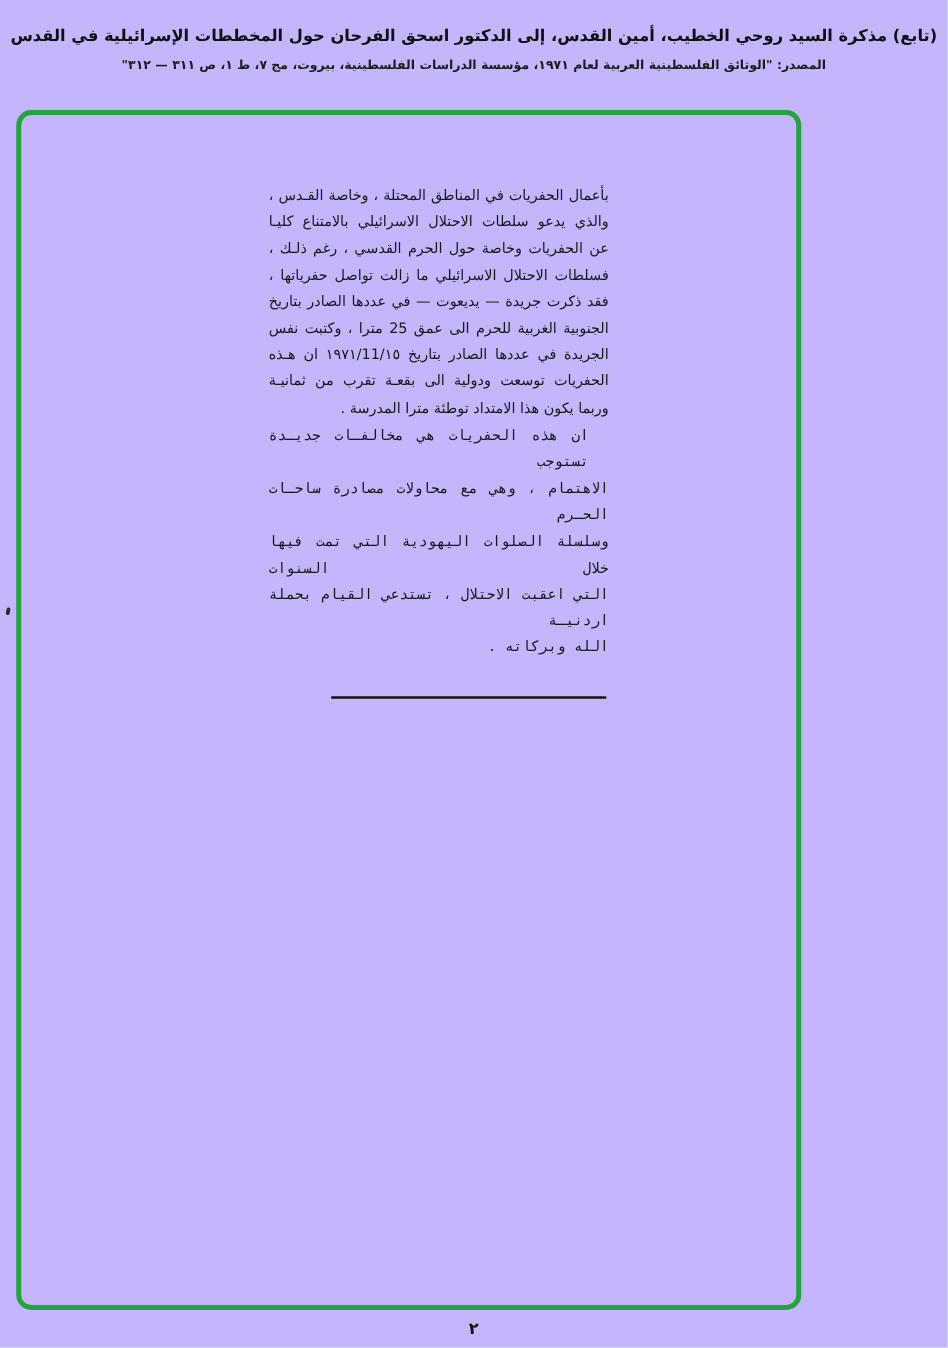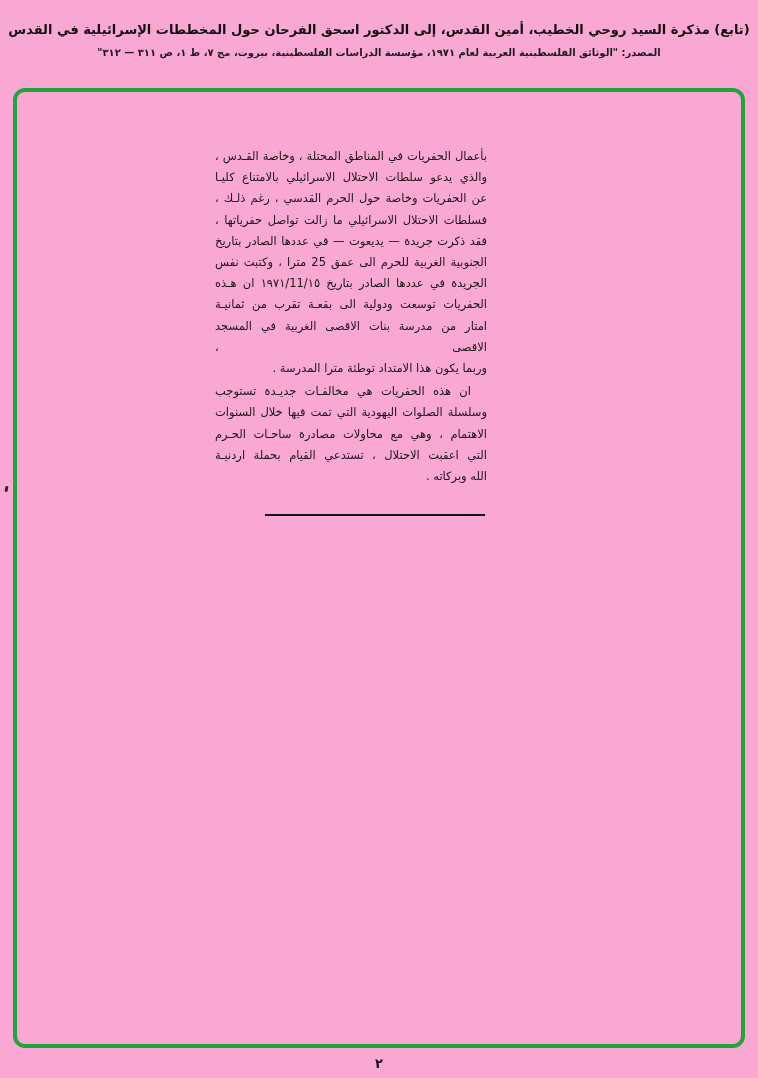--- a/index.html
+++ b/index.html
@@ -3,52 +3,52 @@
 <meta charset="utf-8">
 <style>
   * { margin: 0; padding: 0; box-sizing: border-box; }
   html, body { background: #ffffff; }
   body {
     width: 758px; height: 1078px;
     font-family: "DejaVu Sans", sans-serif;
     position: relative;
     overflow: hidden;
   }
-  .page { position: absolute; inset: 0; width: 758px; height: 1078px; background: #f9a8d4; }
+  .page { position: absolute; inset: 0; width: 758px; height: 1078px; background: #c4b5fd; }
 
   
   .header { position: absolute; top: 22px; left: 0; width: 758px; text-align: center; direction: rtl; }
   .header .title { font-size: 13px; font-weight: bold; color: #101010; letter-spacing: 0; }
   .header .source { margin-top: 10px; font-size: 10px; font-weight: bold; color: #1c1c1c; }
 
   
   .frame {
     position: absolute; left: 13px; top: 88px;
-    width: 732px; height: 960px;
+    width: 628px; height: 960px;
     border: 4px solid #23a43a;
     border-radius: 12px;
     background: transparent;
   }
 
   
   .textblock {
     position: absolute; left: 198px; top: 54px;
     width: 272px;
     direction: rtl;
   }
   .para { direction: rtl; }
   .para .line {
     font-size: 11.5px;
     line-height: 21.2px;
     color: #171717;
     text-align: justify;
     text-align-last: justify;
   }
   .para .line:last-child { text-align-last: right; }
-  .para2 { margin-top: 2px; }
+  .para2 { margin-top: 2px; font-family: Liberation Mono, monospace; }
   .para2 .line:first-child { padding-right: 16px; }
 
   .divider {
     margin-top: 27px;
     margin-left: auto;   
     margin-right: 2px;
     width: 220px; height: 2px;
     background: #121212;
   }
 
@@ -84,28 +84,27 @@
 
       <div class="para para1">
           <div class="line">بأعمال الحفريات في المناطق المحتلة ، وخاصة القـدس ،</div>
           <div class="line">والذي يدعو سلطات الاحتلال الاسرائيلي بالامتناع كليـا</div>
           <div class="line">عن الحفريات وخاصة حول الحرم القدسي ، رغم ذلـك ،</div>
           <div class="line">فسلطات الاحتلال الاسرائيلي ما زالت تواصل حفرياتها ،</div>
           <div class="line">فقد ذكرت جريدة — يديعوت — في عددها الصادر بتاريخ</div>
           <div class="line">الجنوبية الغربية للحرم الى عمق 25 مترا ، وكتبت نفس</div>
           <div class="line">الجريدة في عددها الصادر بتاريخ ١٩٧١/11/١٥ ان هـذه</div>
           <div class="line">الحفريات توسعت ودولية الى بقعـة تقرب من ثمانيـة</div>
-          <div class="line">امتار من مدرسة بنات الاقصى الغربية في المسجد الاقصى ،</div>
           <div class="line">وربما يكون هذا الامتداد توطئة مترا المدرسة .</div>
         </div>
 
       <div class="para para2">
           <div class="line">ان هذه الحفريات هي مخالفـات جديـدة تستوجب</div>
+          <div class="line">الاهتمام ، وهي مع محاولات مصادرة ساحـات الحـرم</div>
           <div class="line">وسلسلة الصلوات اليهودية التي تمت فيها خلال السنوات</div>
-          <div class="line">الاهتمام ، وهي مع محاولات مصادرة ساحـات الحـرم</div>
           <div class="line">التي اعقبت الاحتلال ، تستدعي القيام بحملة اردنيـة</div>
           <div class="line">الله وبركاته .</div>
         </div>
 
       <div class="divider"></div>
 
     </div>
   </div>
 
   <div class="artifact"></div>

